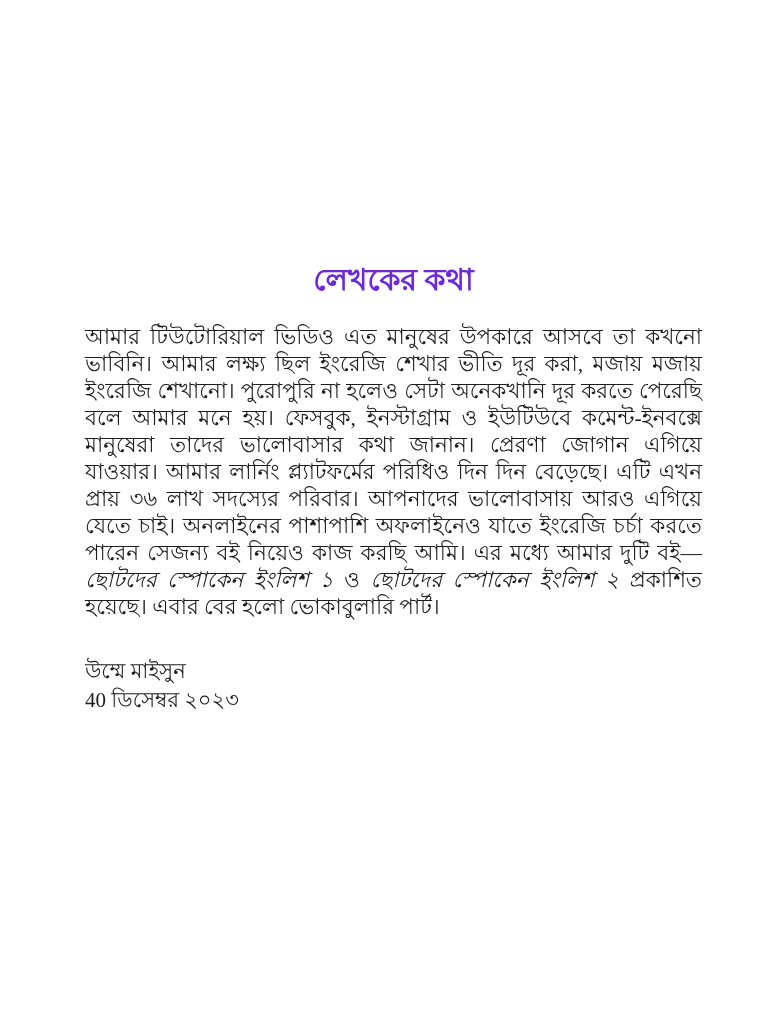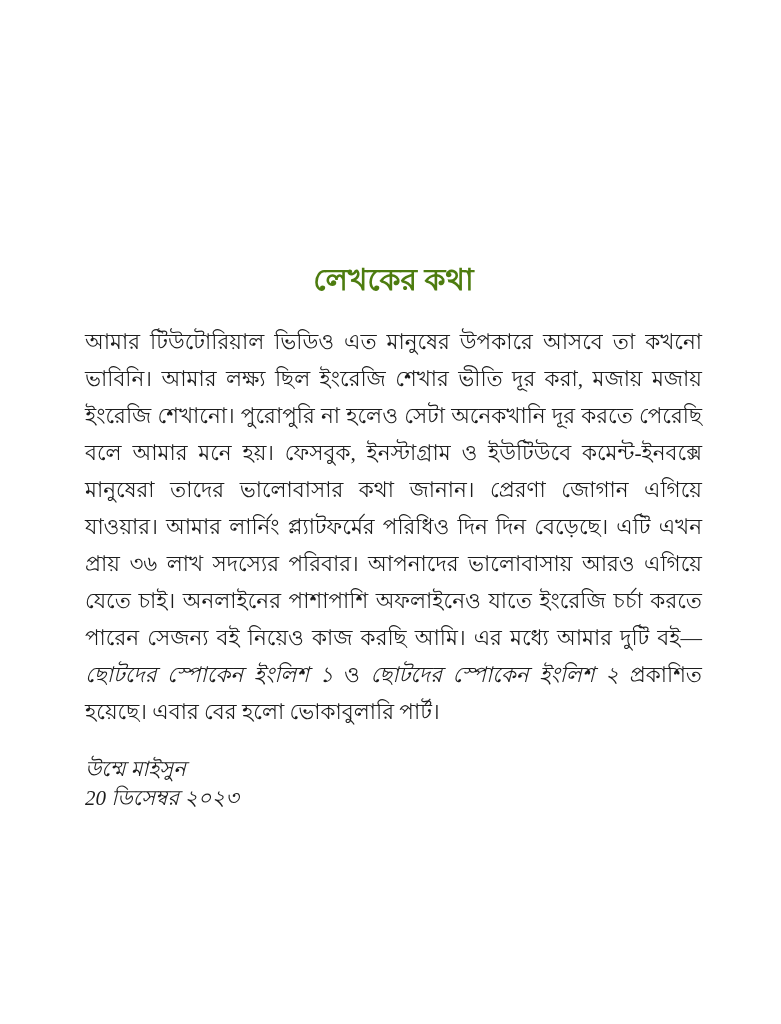--- a/index.html
+++ b/index.html
@@ -23,49 +23,48 @@
   }
   .page-title {
     text-align: center;
     font-size: 30px;
     font-weight: 700;
     line-height: 36px;
     margin: 0 0 26px 0;
   }
   .body-text .para {
     font-size: 21.5px;
-    line-height: 37px;
+    line-height: 27px;
     text-align: justify;
     margin: 0 0 12px 0;
     color: #1c1c1c;
   }
   .body-text .para:last-child {
     margin-bottom: 0;
   }
   .italic {
     font-style: italic;
   }
   .signature {
-    margin-top: 24px;
+    margin-top: 36px;
     font-size: 21px;
     line-height: 28.5px;
     color: #1c1c1c;
-    font-style: italic;
   }
   .signature div {
     margin: 0;
   }
 </style>
 </head>
 <body>
 
 <div class="page">
-  <h1 class="page-title" style="color: #4d7c0f;">লেখকের কথা</h1>
+  <h1 class="page-title" style="color: #6d28d9;">লেখকের কথা</h1>
 
   <div class="body-text">
       <p class="para"><span>আমার টিউটোরিয়াল ভিডিও এত মানুষের উপকারে আসবে তা কখনো ভাবিনি। আমার লক্ষ্য ছিল ইংরেজি শেখার ভীতি দূর করা, মজায় মজায় ইংরেজি শেখানো। পুরোপুরি না হলেও সেটা অনেকখানি দূর করতে পেরেছি বলে আমার মনে হয়। ফেসবুক, ইনস্টাগ্রাম ও ইউটিউবে কমেন্ট-ইনবক্সে মানুষেরা তাদের ভালোবাসার কথা জানান। প্রেরণা জোগান এগিয়ে যাওয়ার। আমার লার্নিং প্ল্যাটফর্মের পরিধিও দিন দিন বেড়েছে। এটি এখন প্রায় ৩৬ লাখ সদস্যের পরিবার। আপনাদের ভালোবাসায় আরও এগিয়ে যেতে চাই। অনলাইনের পাশাপাশি অফলাইনেও যাতে ইংরেজি চর্চা করতে পারেন সেজন্য বই নিয়েও কাজ করছি আমি। এর মধ্যে আমার দুটি বই— </span><span class="italic">ছোটদের স্পোকেন ইংলিশ ১</span><span> ও </span><span class="italic">ছোটদের স্পোকেন ইংলিশ ২</span><span> প্রকাশিত হয়েছে। এবার বের হলো ভোকাবুলারি পার্ট।</span></p>
     </div>
 
   <div class="signature">
     <div>উম্মে মাইসুন</div>
-    <div>20 ডিসেম্বর ২০২৩</div>
+    <div>40 ডিসেম্বর ২০২৩</div>
   </div>
 </div>
 
 </body></html>

